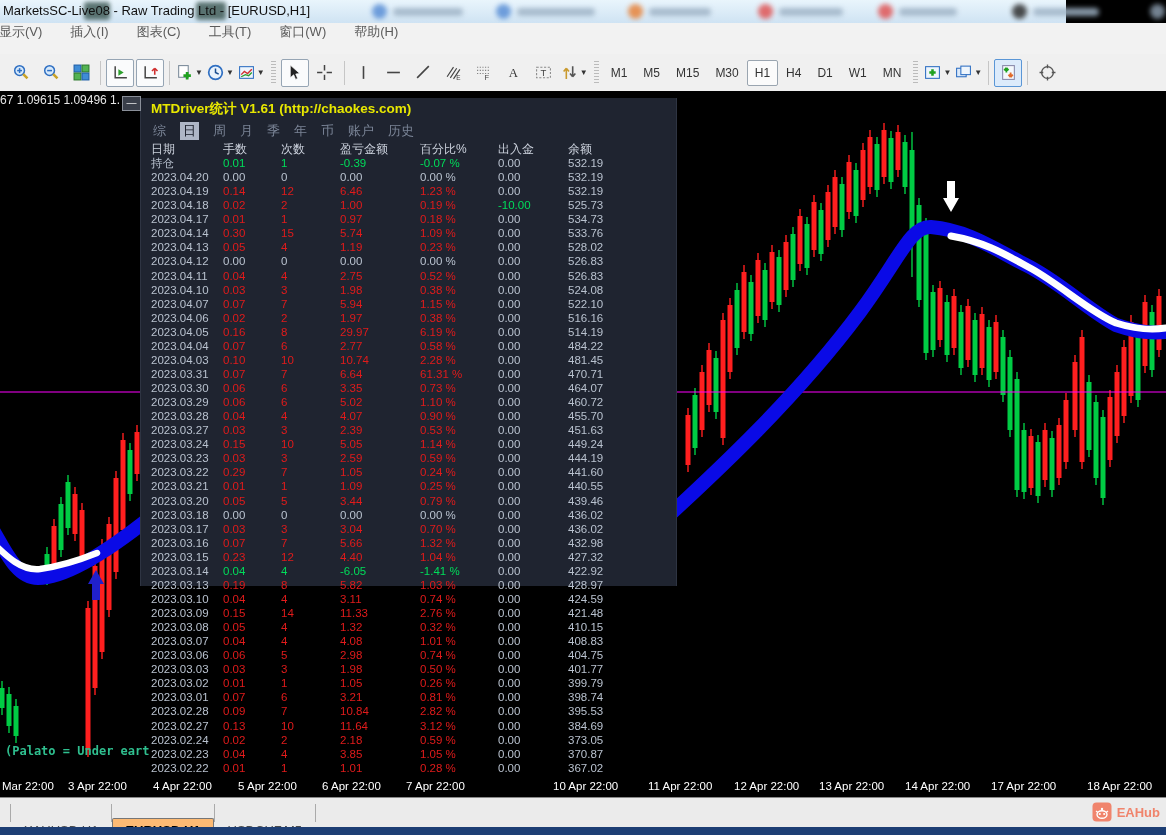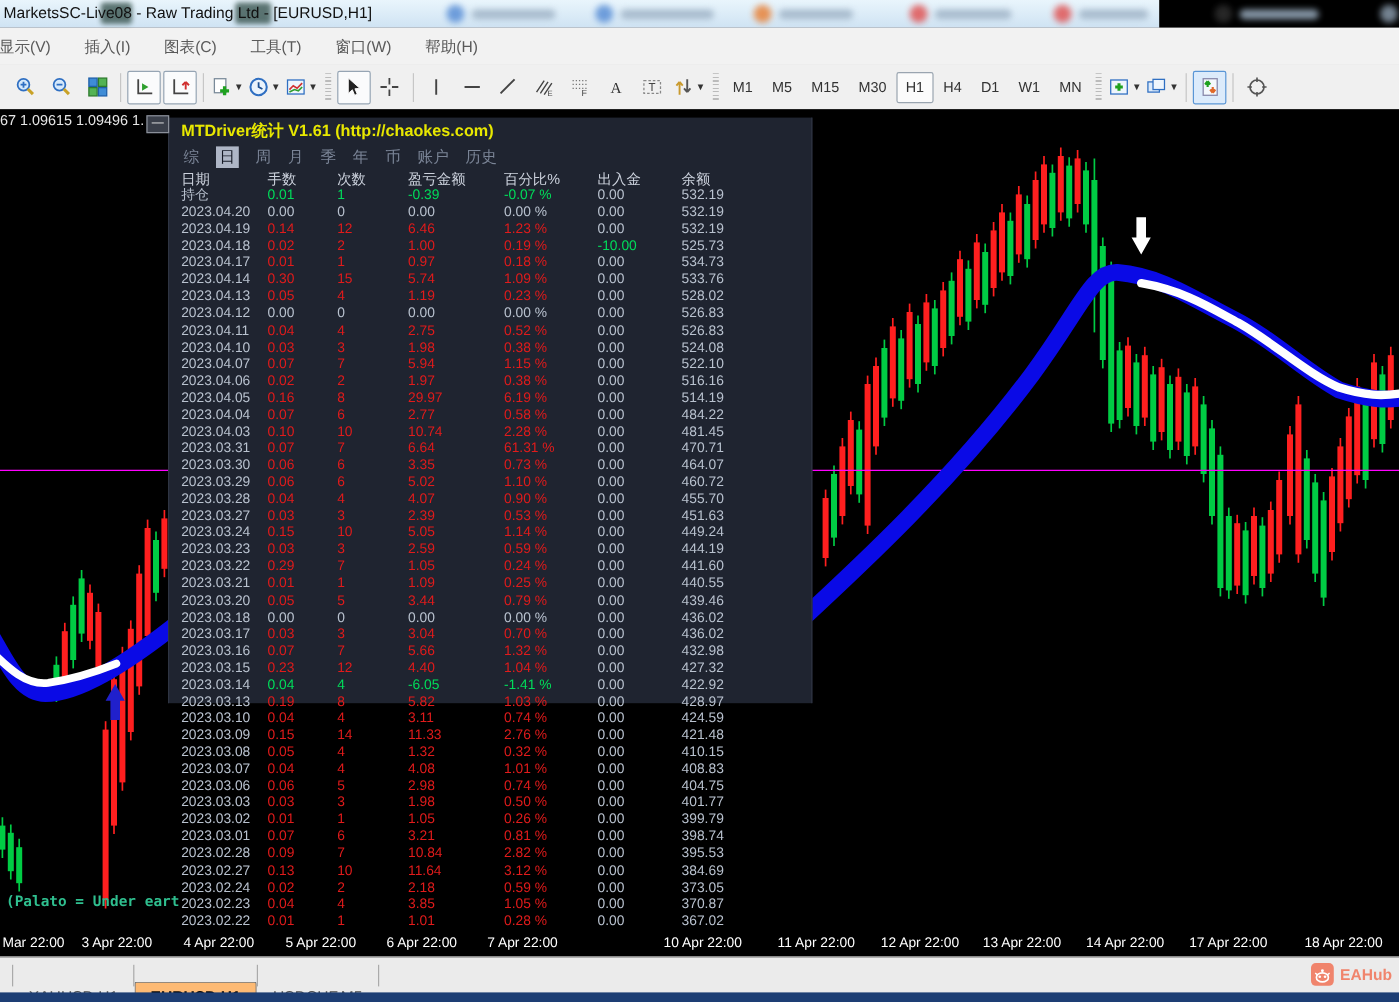--- a/index.html
+++ b/index.html
@@ -1,26 +1,26 @@
 <!DOCTYPE html>
 <html><head>
 <meta charset="utf-8">
 <style>
   html,body{margin:0;padding:0;}
   body{width:1166px;height:835px;overflow:hidden;font-family:"Liberation Sans",sans-serif;background:#000;position:relative;}
   #app{position:absolute;inset:0;}
   
-  #titlebar{position:absolute;left:0;top:0;width:966px;height:23px;background:linear-gradient(#e9f5fc,#cfe3f3);border-bottom:1px solid #b6cde2;}
+  #titlebar{position:absolute;left:0;top:0;width:1066px;height:23px;background:linear-gradient(#e9f5fc,#cfe3f3);border-bottom:1px solid #b6cde2;}
   #title{position:absolute;left:3px;top:3px;font-size:13px;color:#111;white-space:nowrap;z-index:3;}
   .tblob{position:absolute;top:2px;height:19px;display:flex;align-items:center;gap:6px;filter:blur(2.5px);opacity:.85;}
   .tblob .dot{width:15px;height:15px;border-radius:50%;}
   .tblob .txt{height:8px;border-radius:4px;background:#9fb3c6;}
   .tb-behind{position:absolute;top:2px;height:18px;border-radius:3px;filter:blur(2px);opacity:.75;z-index:1;}
   
-  #menubar{position:absolute;left:0;top:23px;width:1166px;height:31px;background:#f2f2f2;border-bottom:1px solid #dcdcdc;display:flex;align-items:center;}
+  #menubar{position:absolute;left:0;top:23px;width:1166px;height:31px;background:#f2f2f2;border-bottom:1px solid #dcdcdc;display:flex;align-items:flex-start;}
   .mitem{font-size:13px;color:#5a5a5a;padding:0 14px;white-space:nowrap;}
   .mitem:first-child{margin-left:-15px;}
   
   #toolbar{position:absolute;left:0;top:54px;width:1166px;height:37px;background:#f0f0f0;display:flex;align-items:center;border-bottom:1px solid #9a9a9a;}
   .tbtn{height:26px;min-width:26px;display:flex;align-items:center;justify-content:center;margin:0 1px;border:1px solid transparent;border-radius:2px;}
   .tbtn svg{width:17px;height:17px;display:block;}
   .tbtn.active{background:#fafbfc;border:1px solid #96a5b4;}
   .tbtn.highlight{background:#dcebfb;border:1px solid #5a96d6;}
   .caret{font-size:8px;color:#333;margin-left:2px;}
   .tsep{width:1px;height:24px;background:#c6c6c6;margin:0 4px;}

